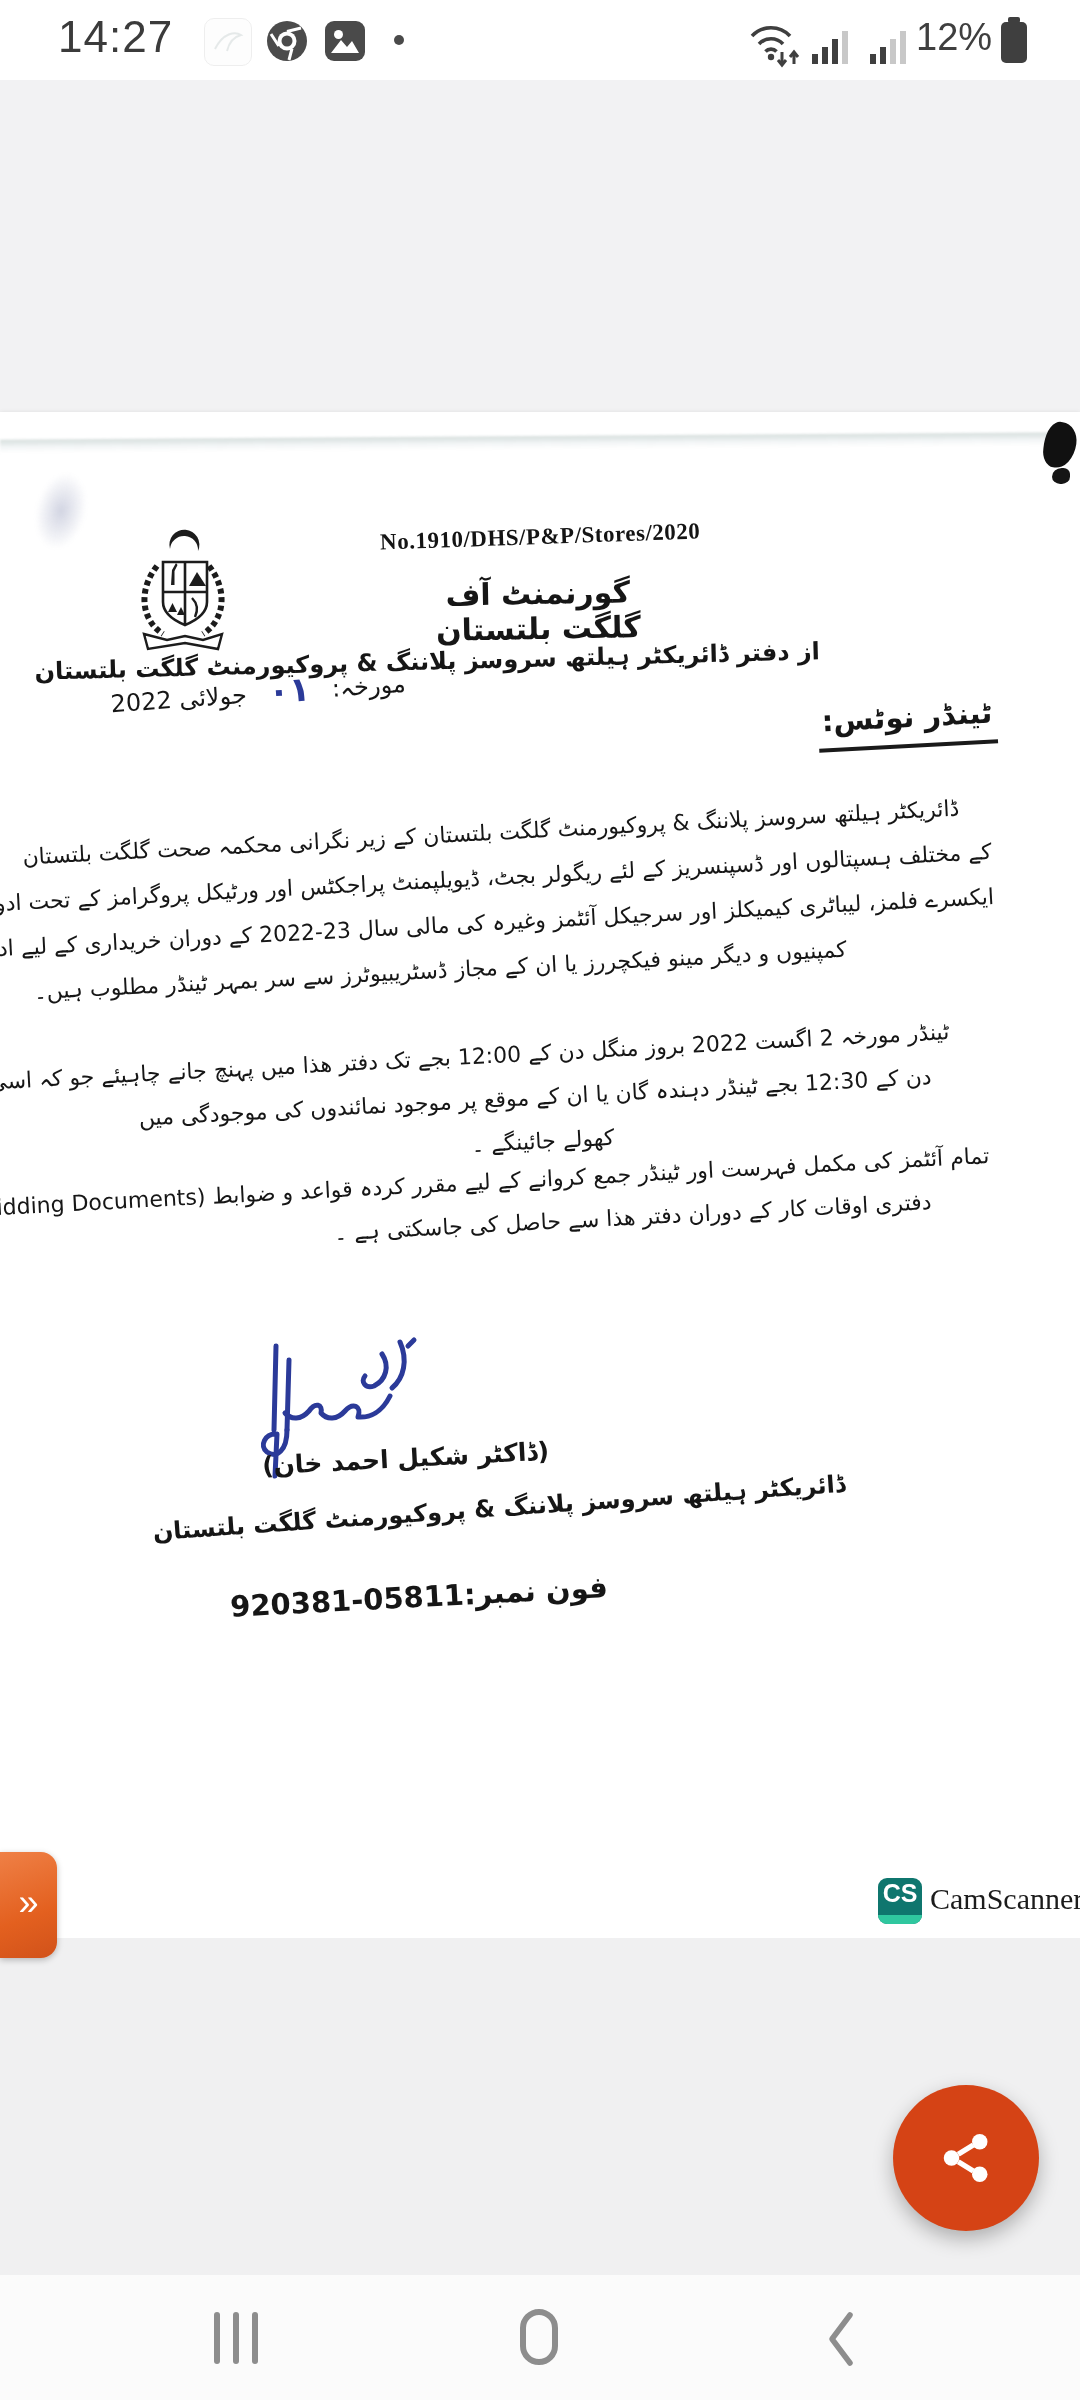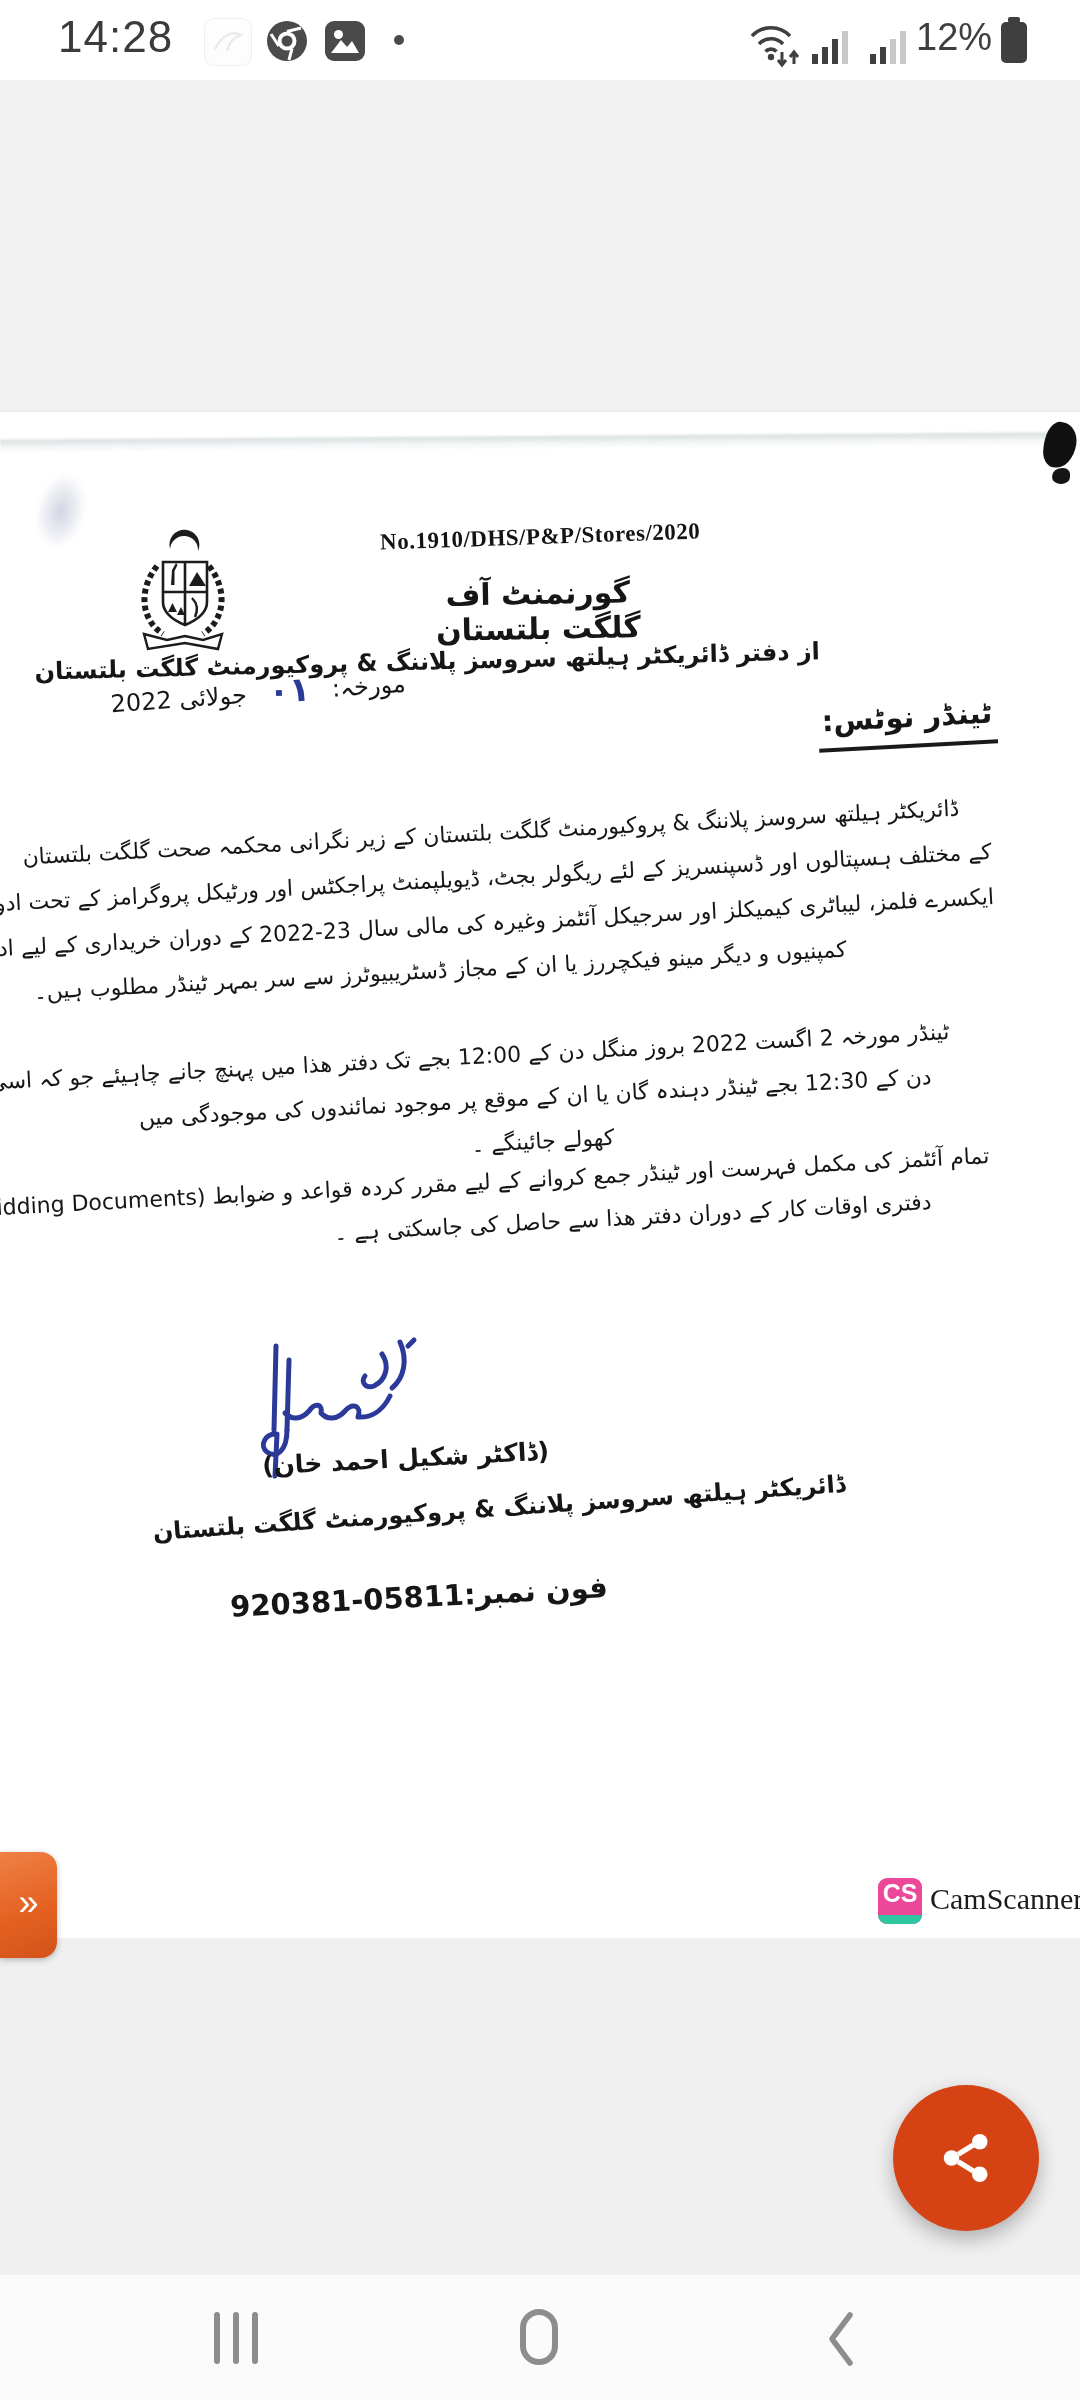--- a/index.html
+++ b/index.html
@@ -55,21 +55,21 @@
   .ind150{margin-right:150px;}
   .ind380{margin-right:380px;}
   .sig-svg{position:absolute;left:232px;top:920px;}
   .sig-name{position:absolute;left:262px;top:1032px;font-size:25px;font-weight:bold;
             transform:rotate(-3deg);white-space:nowrap;}
   .sig-title{position:absolute;left:152px;top:1082px;font-size:24px;font-weight:600;
              transform:rotate(-4deg);white-space:nowrap;}
   .sig-phone{position:absolute;left:230px;top:1168px;font-size:29px;font-weight:bold;
              transform:rotate(-3deg);white-space:nowrap;}
   .cs-badge{position:absolute;left:878px;top:1466px;width:44px;height:46px;border-radius:9px;
-            background:#ec4899;overflow:hidden;}
+            background:#0f766e;overflow:hidden;}
   .cs-badge .cs-txt{position:absolute;top:1px;left:0;width:44px;text-align:center;color:#fff;
             font-weight:bold;font-size:25px;font-family:"Liberation Sans",sans-serif;}
   .cs-strip{position:absolute;bottom:0;left:0;width:44px;height:9px;background:#2fc79f;}
   .cs-name{position:absolute;left:930px;top:1470px;font-size:30px;color:#1c1c1c;
            font-family:"Liberation Serif",serif;}
   
   .side-tab{position:absolute;left:0;top:1852px;width:57px;height:106px;border-radius:0 16px 16px 0;
             background:linear-gradient(160deg,#ef8046 0%,#e3601f 60%,#d1521a 100%);
             box-shadow:0 2px 6px rgba(0,0,0,.25);display:flex;align-items:center;justify-content:center;}
   .side-tab span{color:#fff;font-size:36px;line-height:36px;transform:translateY(-2px);}
@@ -84,21 +84,21 @@
   .nav-home{position:absolute;left:520px;top:34px;width:38px;height:56px;border:6px solid #8d8d8d;
             border-radius:20px;box-sizing:border-box;}
   .nav-back{position:absolute;left:826px;top:36px;}
 </style>
 </head>
 <body>
 
 <div class="screen">
 
   <div class="statusbar">
-    <span class="sb-time">14:28</span>
+    <span class="sb-time">14:27</span>
     <span class="sb-faint-app">
       <svg width="44" height="44">
           <path d="M10 30 C18 14 30 12 36 16 C28 18 24 24 22 32" stroke="#9aa" fill="none" stroke-width="2"></path>
         </svg>
     </span>
     <svg class="sb-icon" style="left:266px" width="42" height="42">
       <circle cx="21" cy="21" r="20" fill="#4b4b4b"></circle>
       <circle cx="21" cy="21" r="9.5" fill="#ffffff"></circle>
       <path d="M21 11.5 L35 8 M12.8 26 L5 14 M26 28.5 L23 40" stroke="#fff" stroke-width="3"></path>
       <circle cx="21" cy="21" r="5.5" fill="#4b4b4b"></circle>

